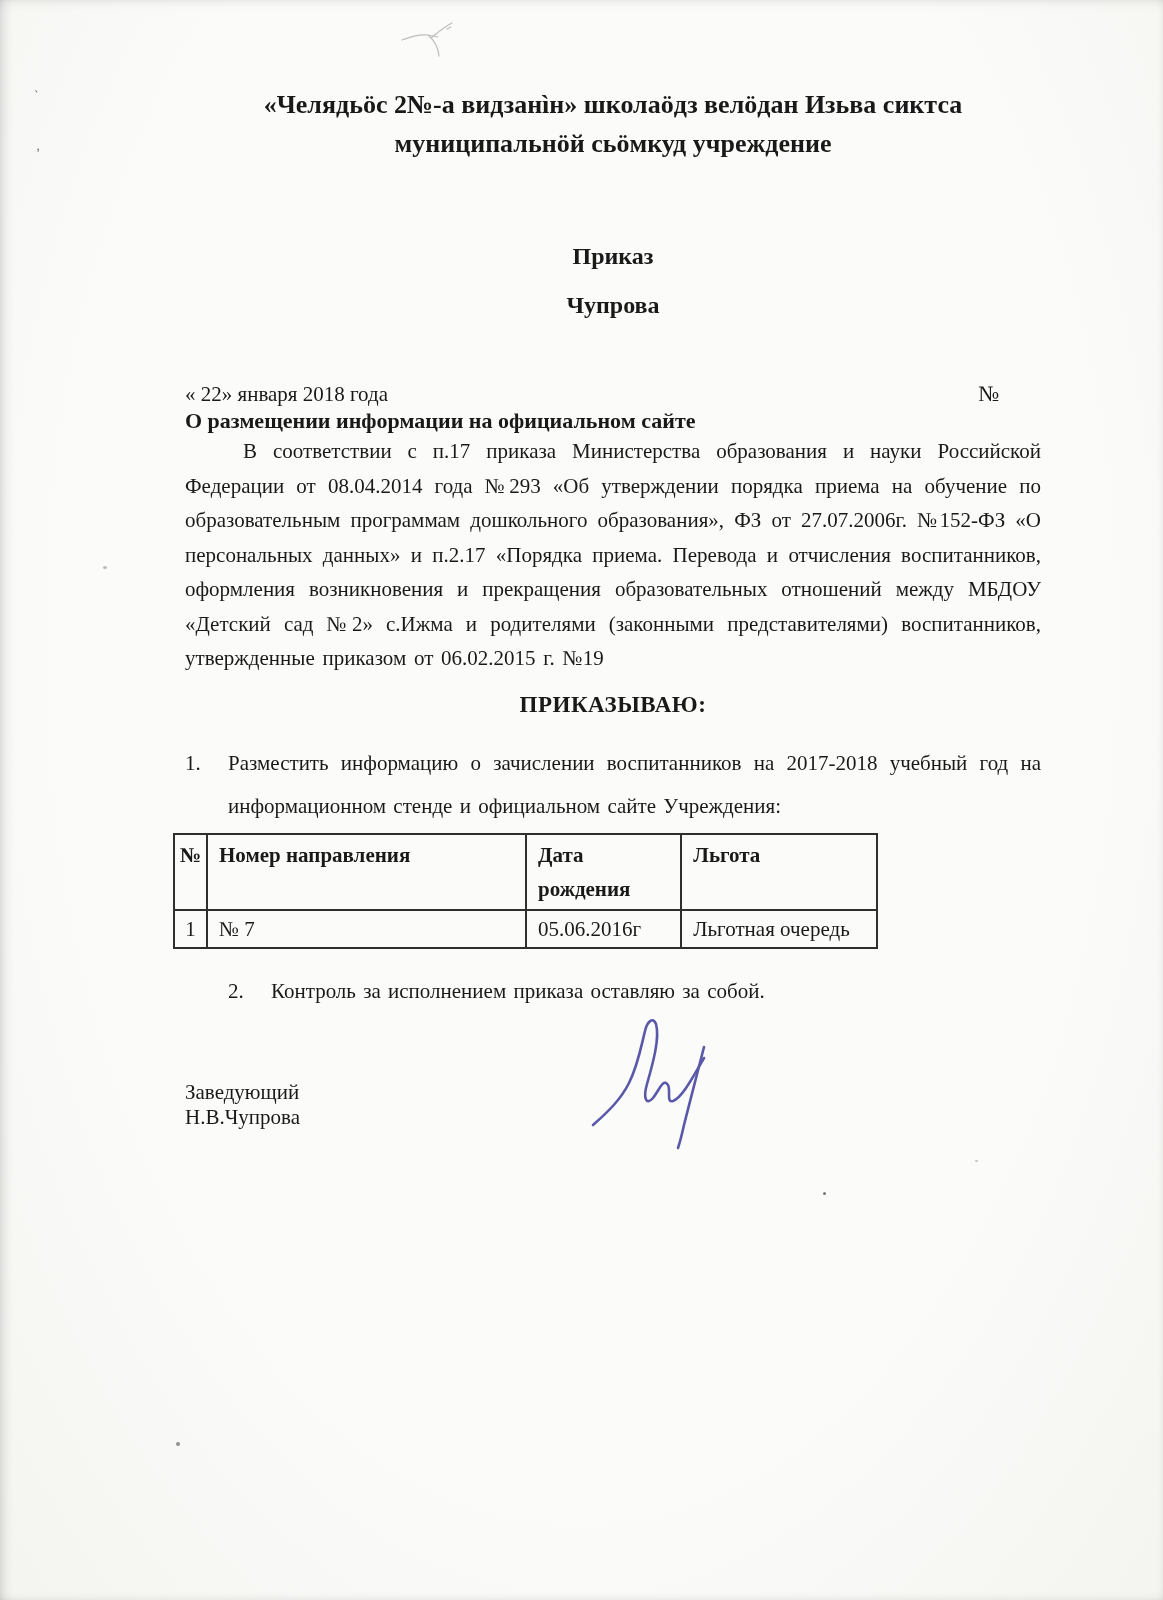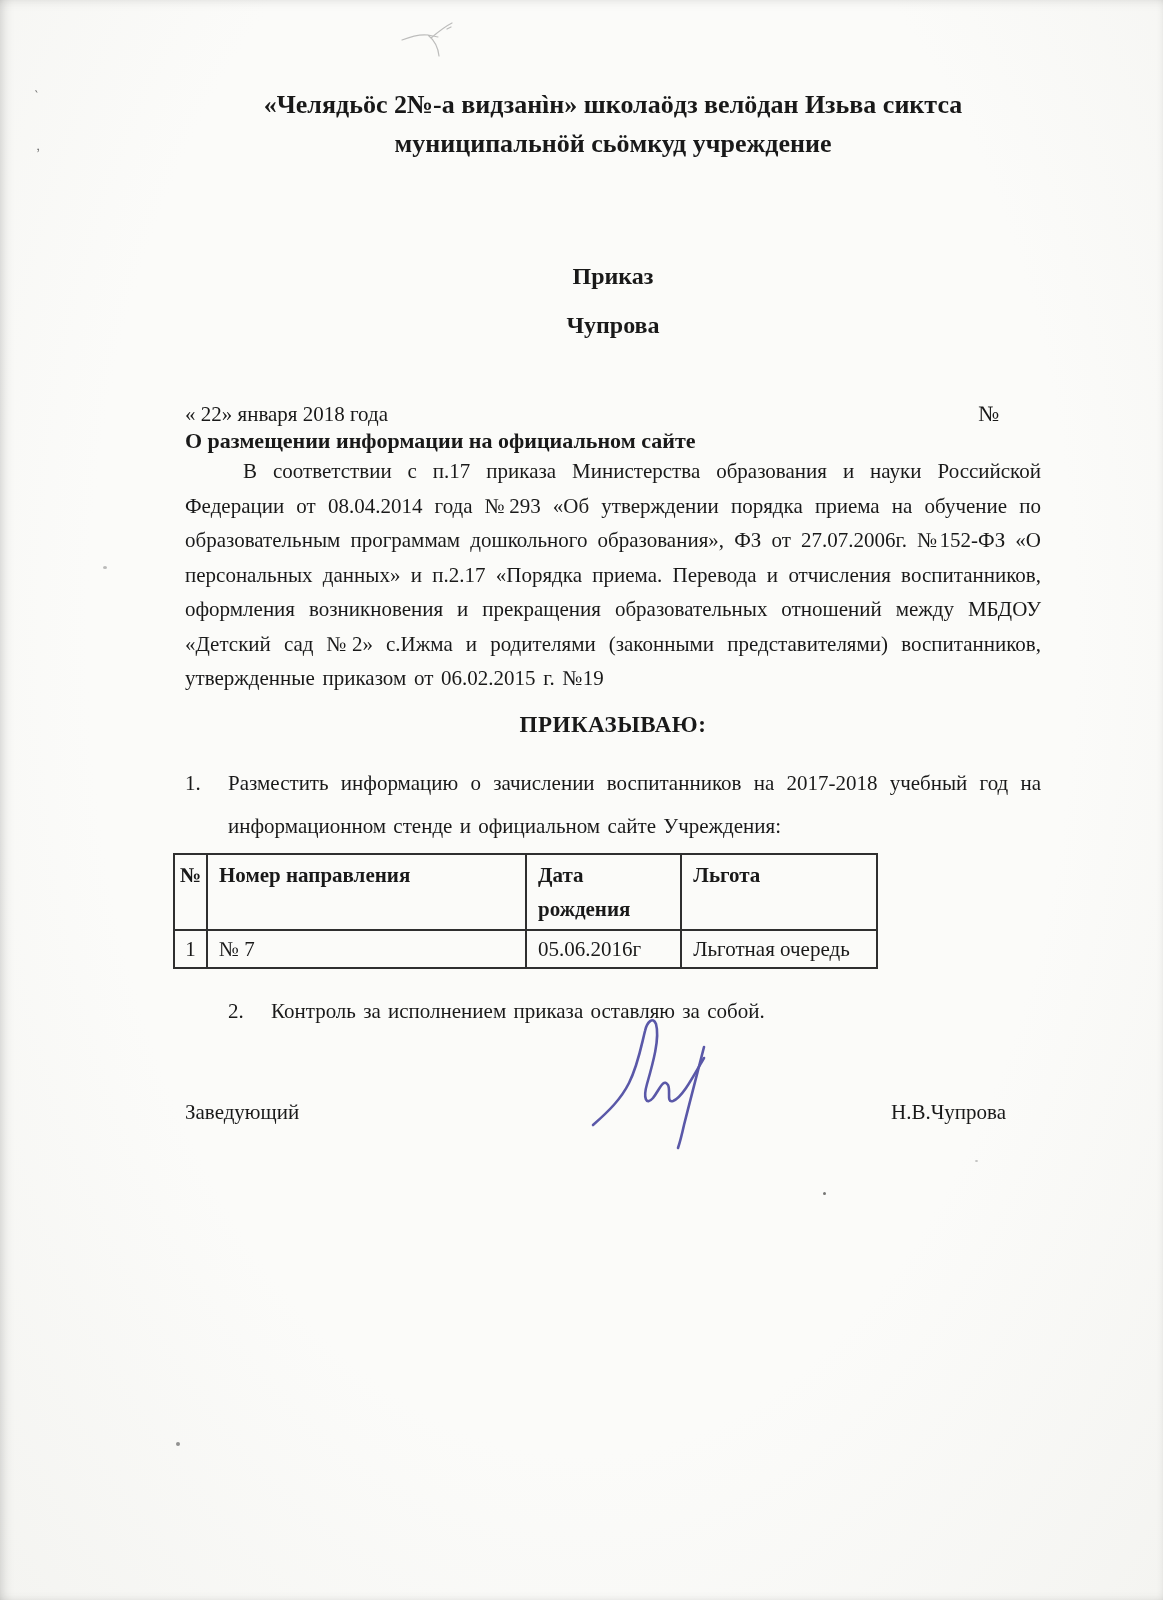--- a/index.html
+++ b/index.html
@@ -21,21 +21,21 @@
   .content{padding:64px 122px 0 185px;}
   .org-header{
     text-align:center;font-weight:bold;font-size:25px;line-height:43px;
     letter-spacing:.2px;
   }
   .org-header-komi{
     text-align:center;font-weight:bold;font-size:26px;line-height:39px;
     margin-top:21px;
   }
   .doc-type{
-    text-align:center;font-weight:bold;font-size:24px;margin-top:100px;
+    text-align:center;font-weight:bold;font-size:24px;margin-top:80px;
   }
   .doc-type-komi{
     text-align:center;font-weight:bold;font-size:24px;margin-top:22px;
   }
   .date-row{
     display:flex;justify-content:space-between;align-items:baseline;
     margin-top:62px;font-size:21px;gap:44px;
   }
   .date-row .number-label{padding-right:42px;font-size:22px;}
   .subject{font-weight:bold;font-size:22px;margin-top:1px;}
@@ -62,21 +62,21 @@
   }
   table.placements th{font-weight:bold;line-height:34px;}
   table.placements td{line-height:30px;}
   .col-num{width:31px;}
   .col-napr{width:300px;}
   .col-dob{width:146px;}
   .col-lgota{width:184px;}
   table.placements th.c,table.placements td.c{text-align:center;padding-left:2px;padding-right:2px;}
   .signature-row{
     display:flex;justify-content:space-between;align-items:baseline;
-    margin-top:74px;font-size:21px;
+    margin-top:74px;font-size:21px;flex-direction:column;
   }
   .signature-row .sig-name{padding-right:35px;}
   .signature-svg{position:absolute;left:583px;top:1005px;}
   .pencil-mark{position:absolute;left:398px;top:16px;opacity:.55;}
   .speck{position:absolute;border-radius:50%;background:rgba(60,60,60,.55);}
   .speck.s1{left:176px;top:1442px;width:4px;height:4px;}
   .speck.s2{left:823px;top:1192px;width:3px;height:3px;background:rgba(60,60,60,.7);}
   .speck.s3{left:975px;top:1160px;width:3px;height:2px;background:rgba(90,90,90,.35);}
   .speck.s4{left:103px;top:566px;width:4px;height:3px;background:rgba(90,90,90,.4);}
   .edge-mark{position:absolute;color:#777;font-size:14px;}

